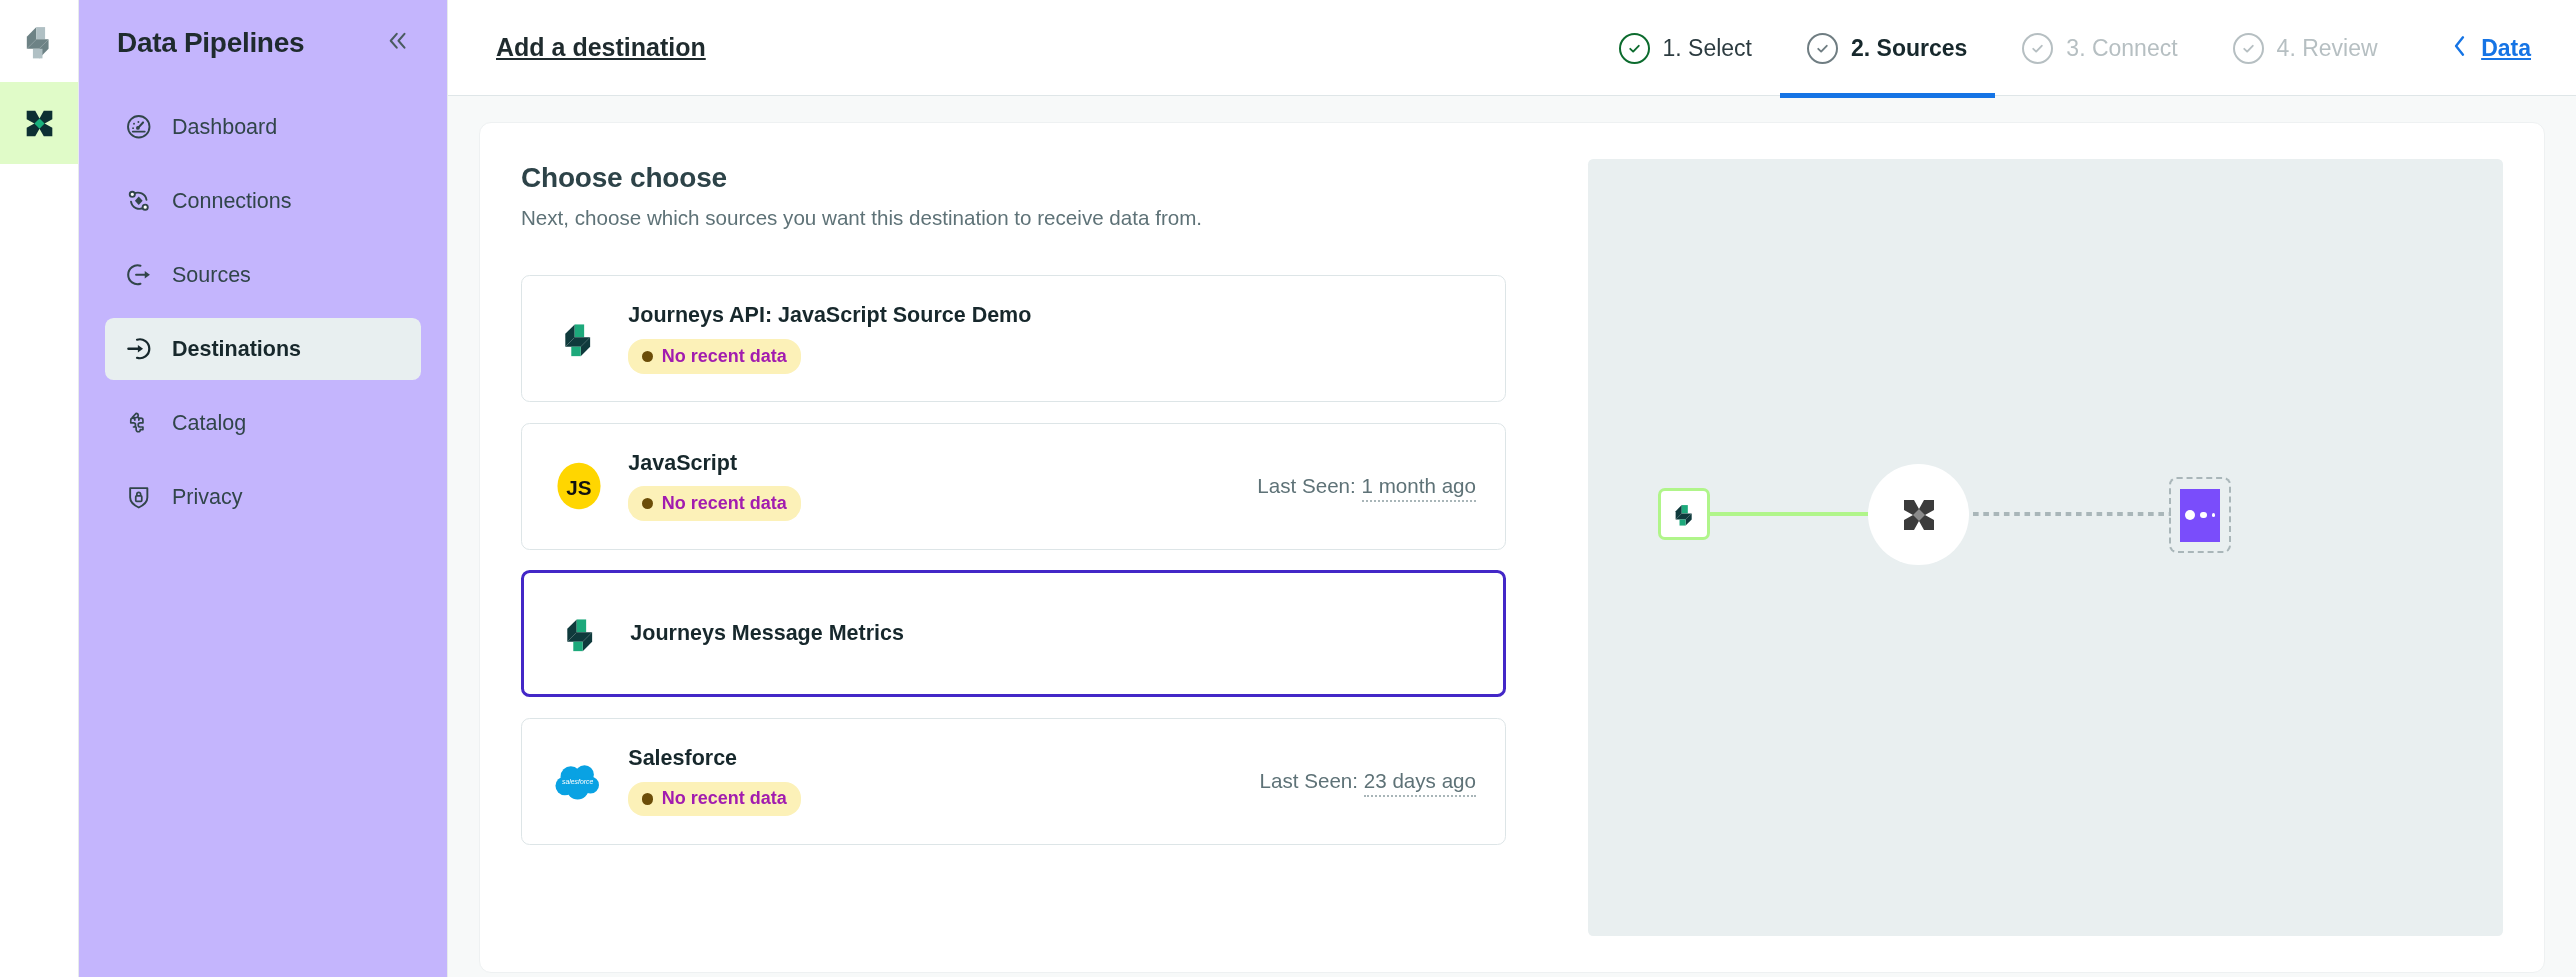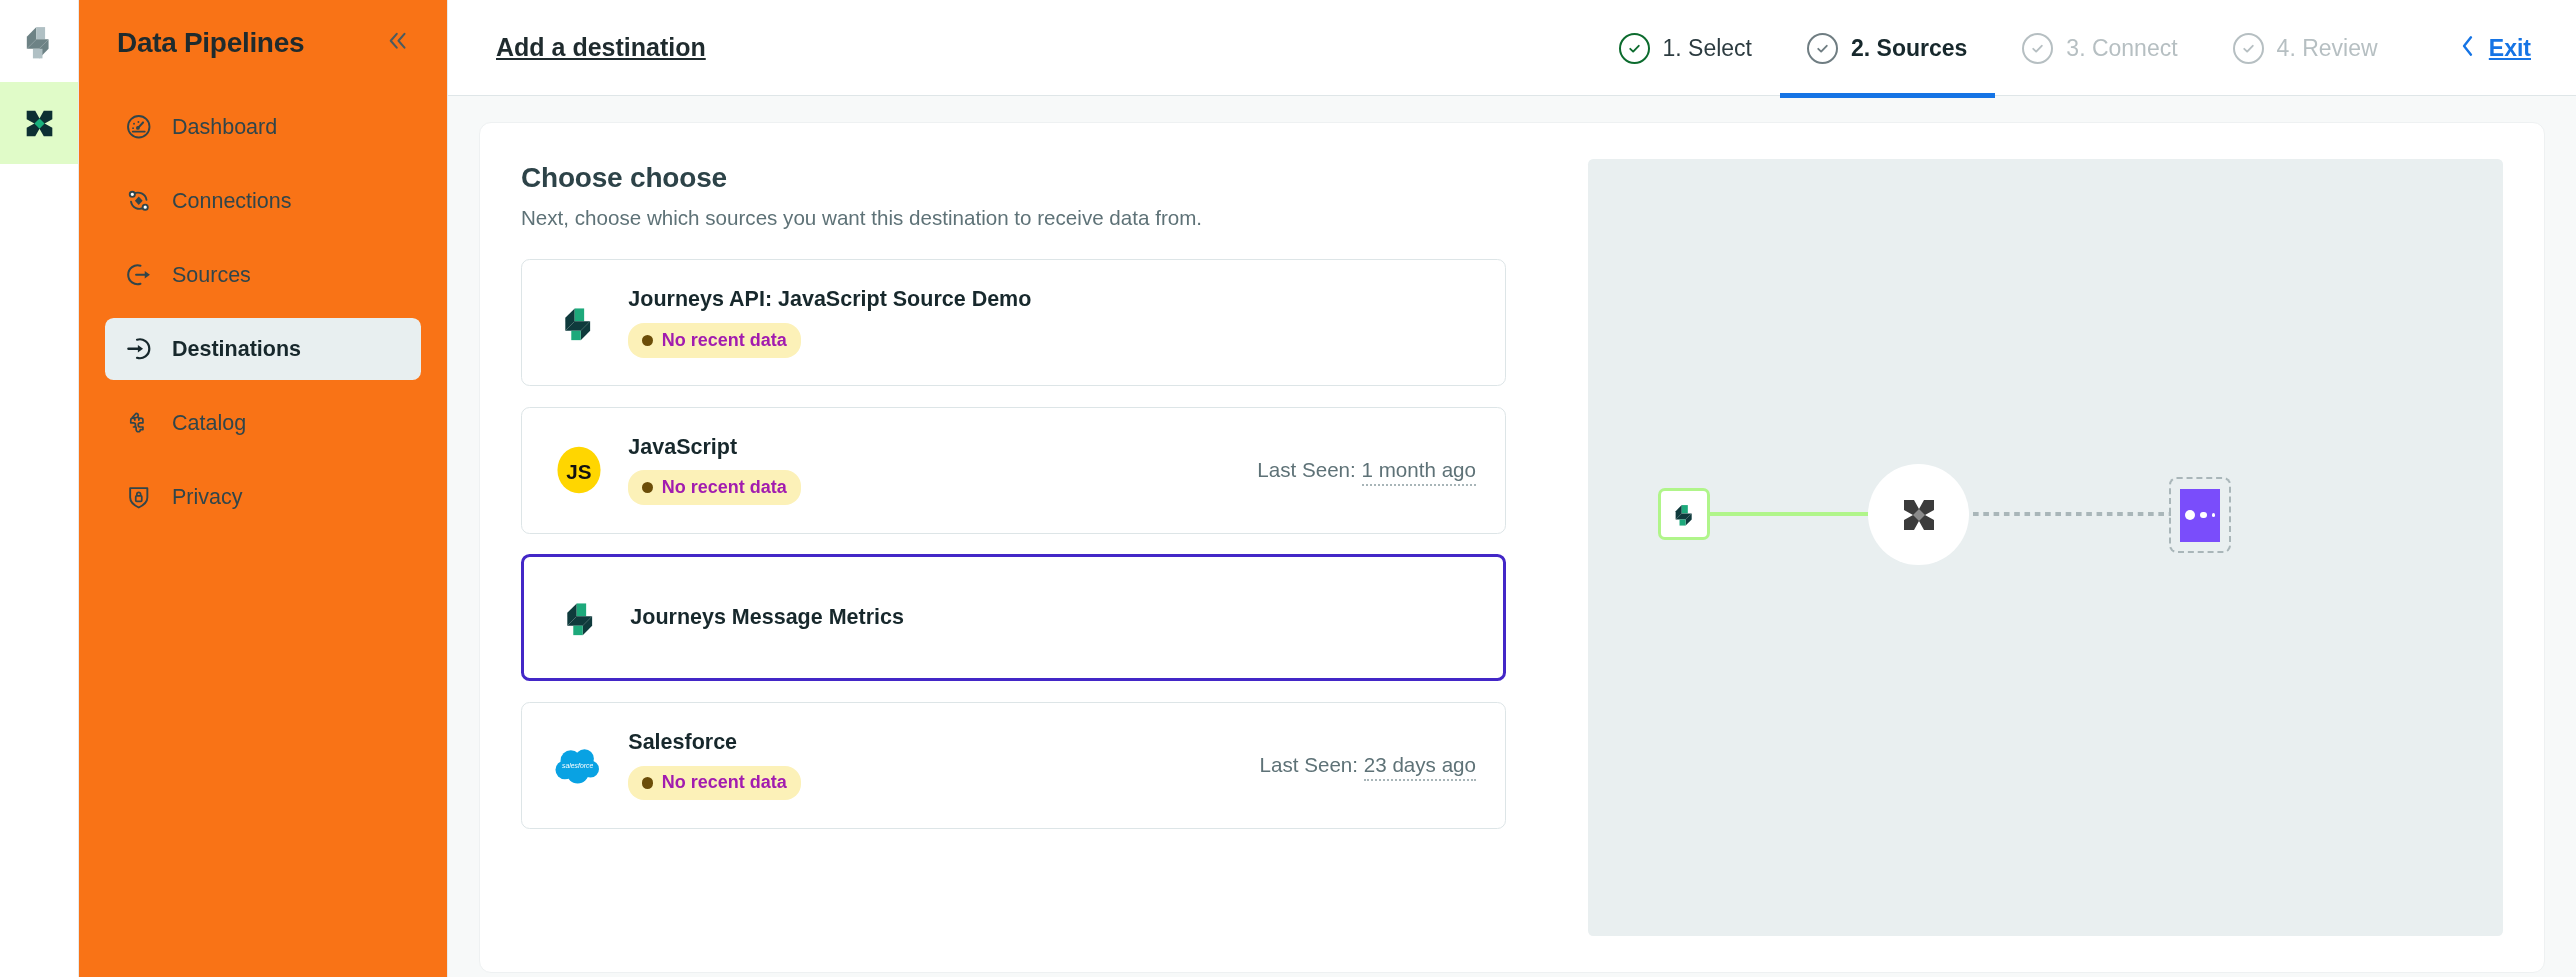--- a/index.html
+++ b/index.html
@@ -22,21 +22,21 @@
     height: 82px; display: flex; align-items: center; justify-content: center;
   }
   .rail-item {
     height: 82px; display: flex; align-items: center; justify-content: center;
   }
   .rail-item.active { background: #e0fbc8; }
 
   
   .sidebar {
     width: 369px; flex: 0 0 369px;
-    background: #f97316;
+    background: #c4b5fd;
     border-right: 1.7px solid #e7ebec;
     padding-top: 3.4px;
   }
   .sidebar-head {
     height: 79px; display: flex; align-items: center;
     padding: 0 31px 0 38px; justify-content: space-between;
   }
   .sidebar-title {
     font-size: 28px; font-weight: bold; color: #1f2b2e; letter-spacing: -0.3px;
   }
@@ -99,21 +99,21 @@
   .panel {
     background: #ffffff; border: 1.7px solid #eef1f2; border-radius: 12px;
     height: 851px; display: flex; overflow: hidden;
   }
   .panel-left { flex: 1 1 auto; padding: 39px 41px 0 41px; min-width: 0; }
   .panel-right { width: 997px; flex: 0 0 997px; padding: 36px 41px 36px 41px; }
 
   .section-title { font-size: 28px; font-weight: bold; color: #2d4348; letter-spacing: -0.2px; }
   .section-sub { font-size: 20.6px; color: #5e7277; margin-top: 12px; }
 
-  .cards { margin-top: 29px; display: flex; flex-direction: column; gap: 20.6px; }
+  .cards { margin-top: 45px; display: flex; flex-direction: column; gap: 20.6px; }
   .card {
     border: 1.7px solid #dde5e7; border-radius: 8.6px; background: #ffffff;
     height: 127px; display: flex; align-items: center; padding: 0 29px;
     cursor: pointer; position: relative;
   }
   .card.selected { border: 3.4px solid #4327c7; }
   .card-logo { width: 55px; height: 55px; flex: 0 0 55px; display: flex; align-items: center; justify-content: center; margin-right: 22.3px; }
   .card-body { flex: 1 1 auto; min-width: 0; display: flex; flex-direction: column; gap: 10.3px; }
   .card-title { font-size: 21.5px; font-weight: bold; color: #17282c; }
   .card-title.plain { font-weight: bold; }
@@ -317,21 +317,21 @@
         </div>
 
       </div>
 
       <div class="exit">
         <span class="exit-chevron">
           <svg width="19" height="26" viewBox="0 0 22 30">
             <path d="M15 5 L7 15 L15 25" fill="none" stroke="#1574e5" stroke-width="2.8" stroke-linecap="round" stroke-linejoin="round"></path>
           </svg>
         </span>
-        <span class="exit-label">Exit</span>
+        <span class="exit-label">Data</span>
       </div>
     </div>
 
     <div class="content">
       <div class="panel">
 
         <div class="panel-left">
           <div class="section-title">Choose choose</div>
           <div class="section-sub">Next, choose which sources you want this destination to receive data from.</div>
 

